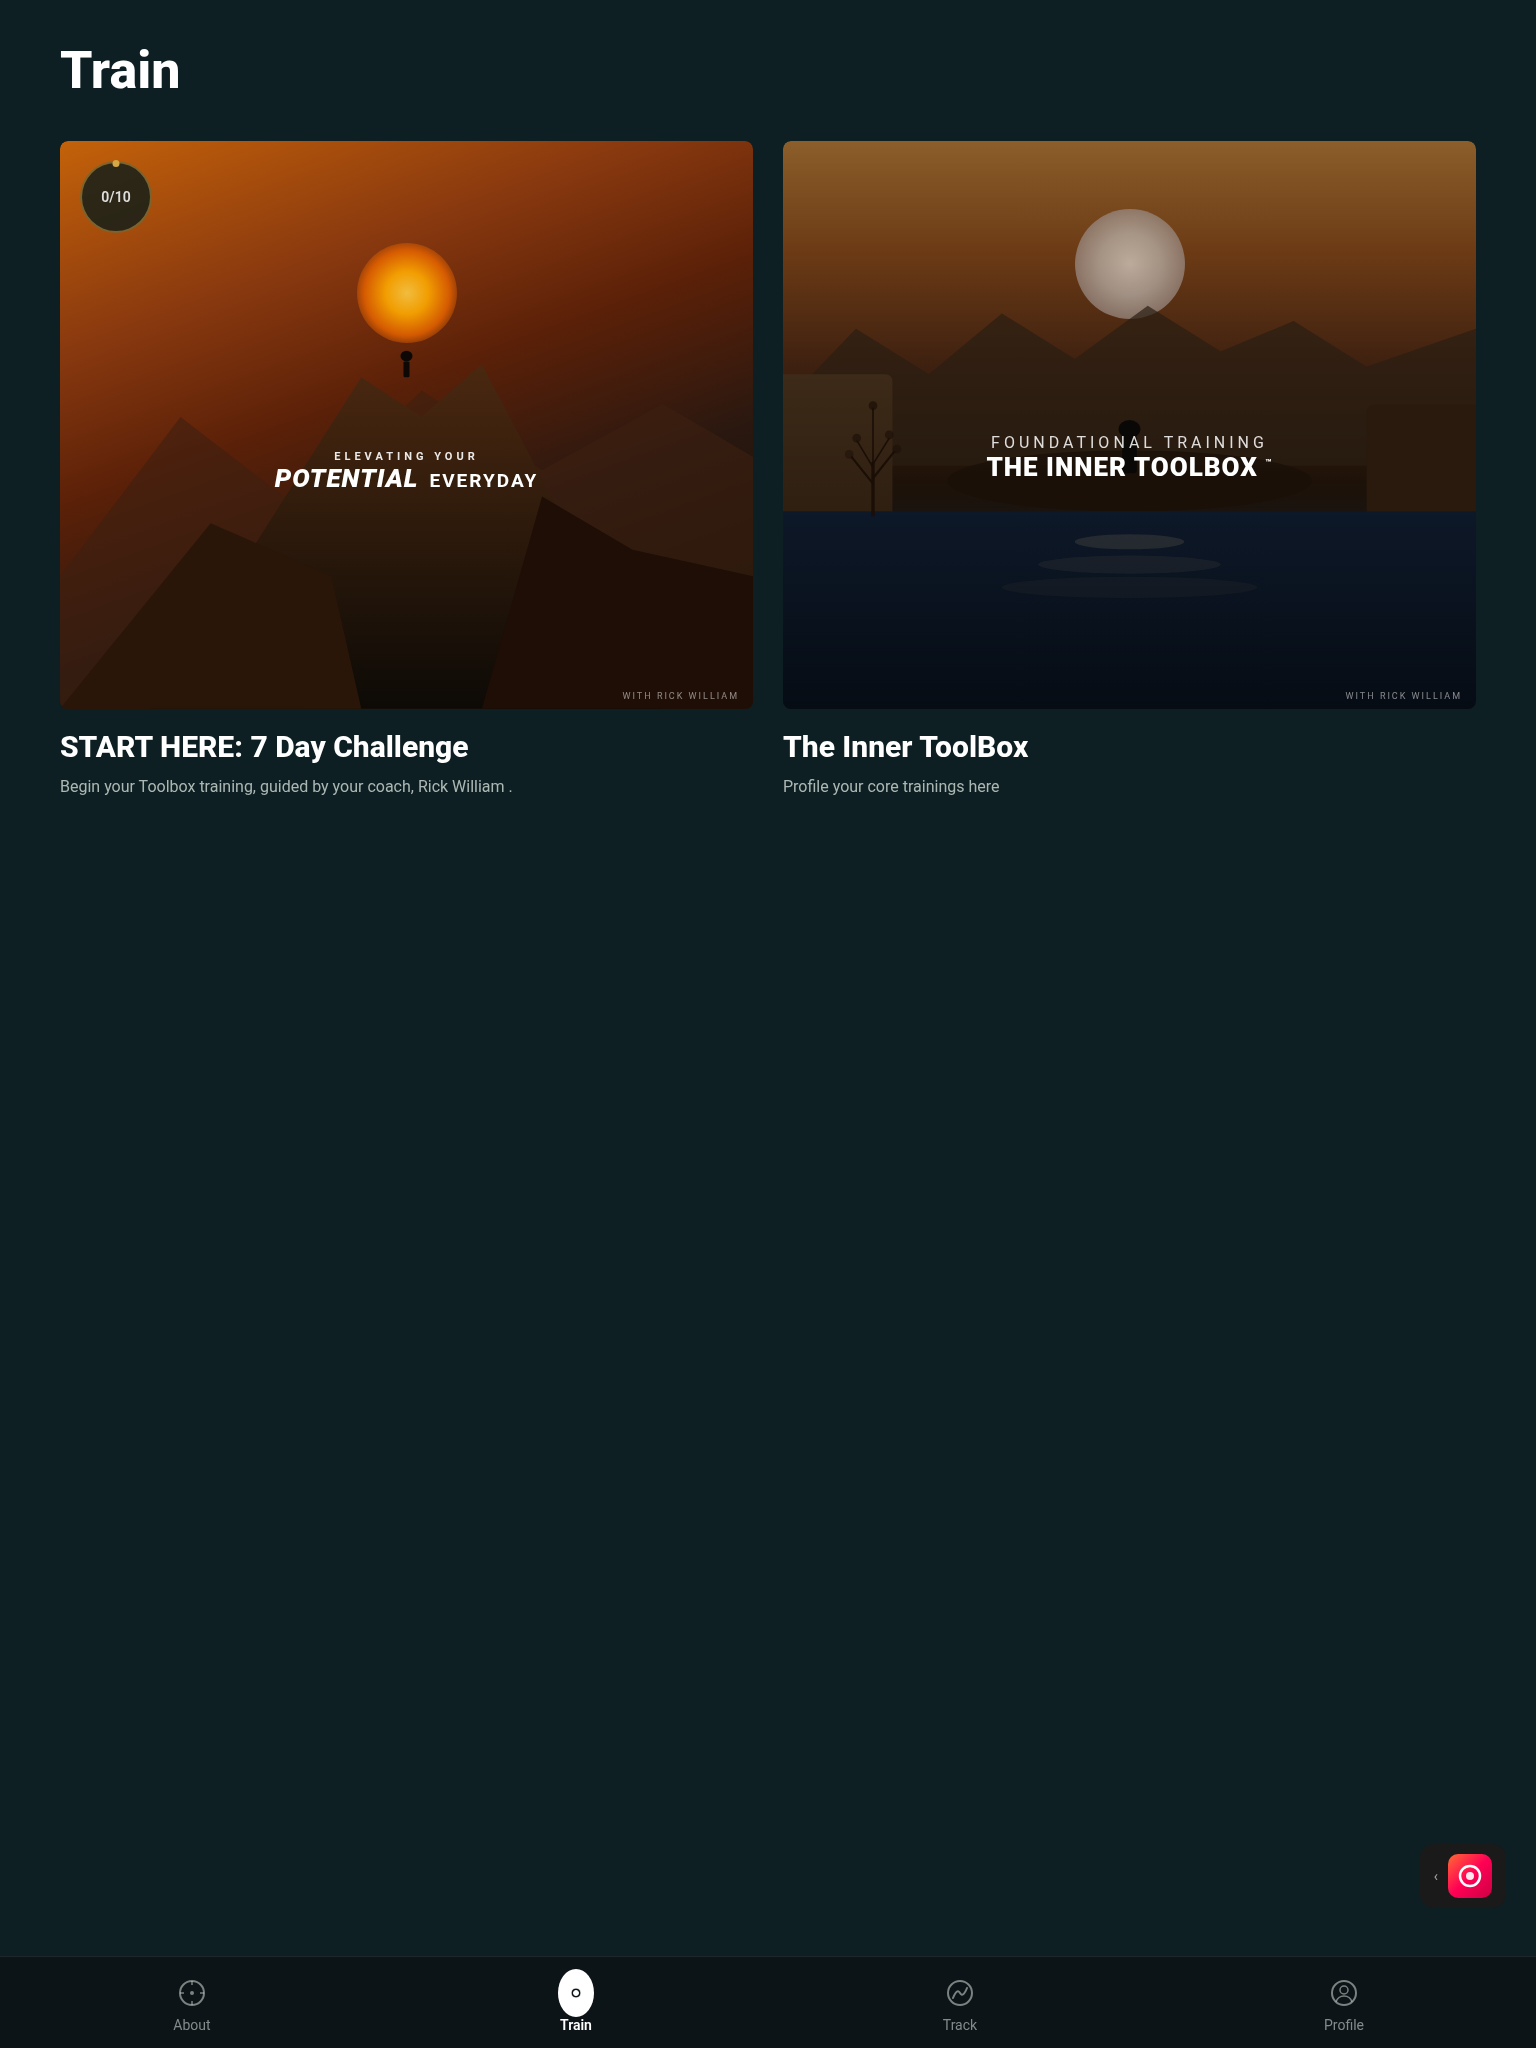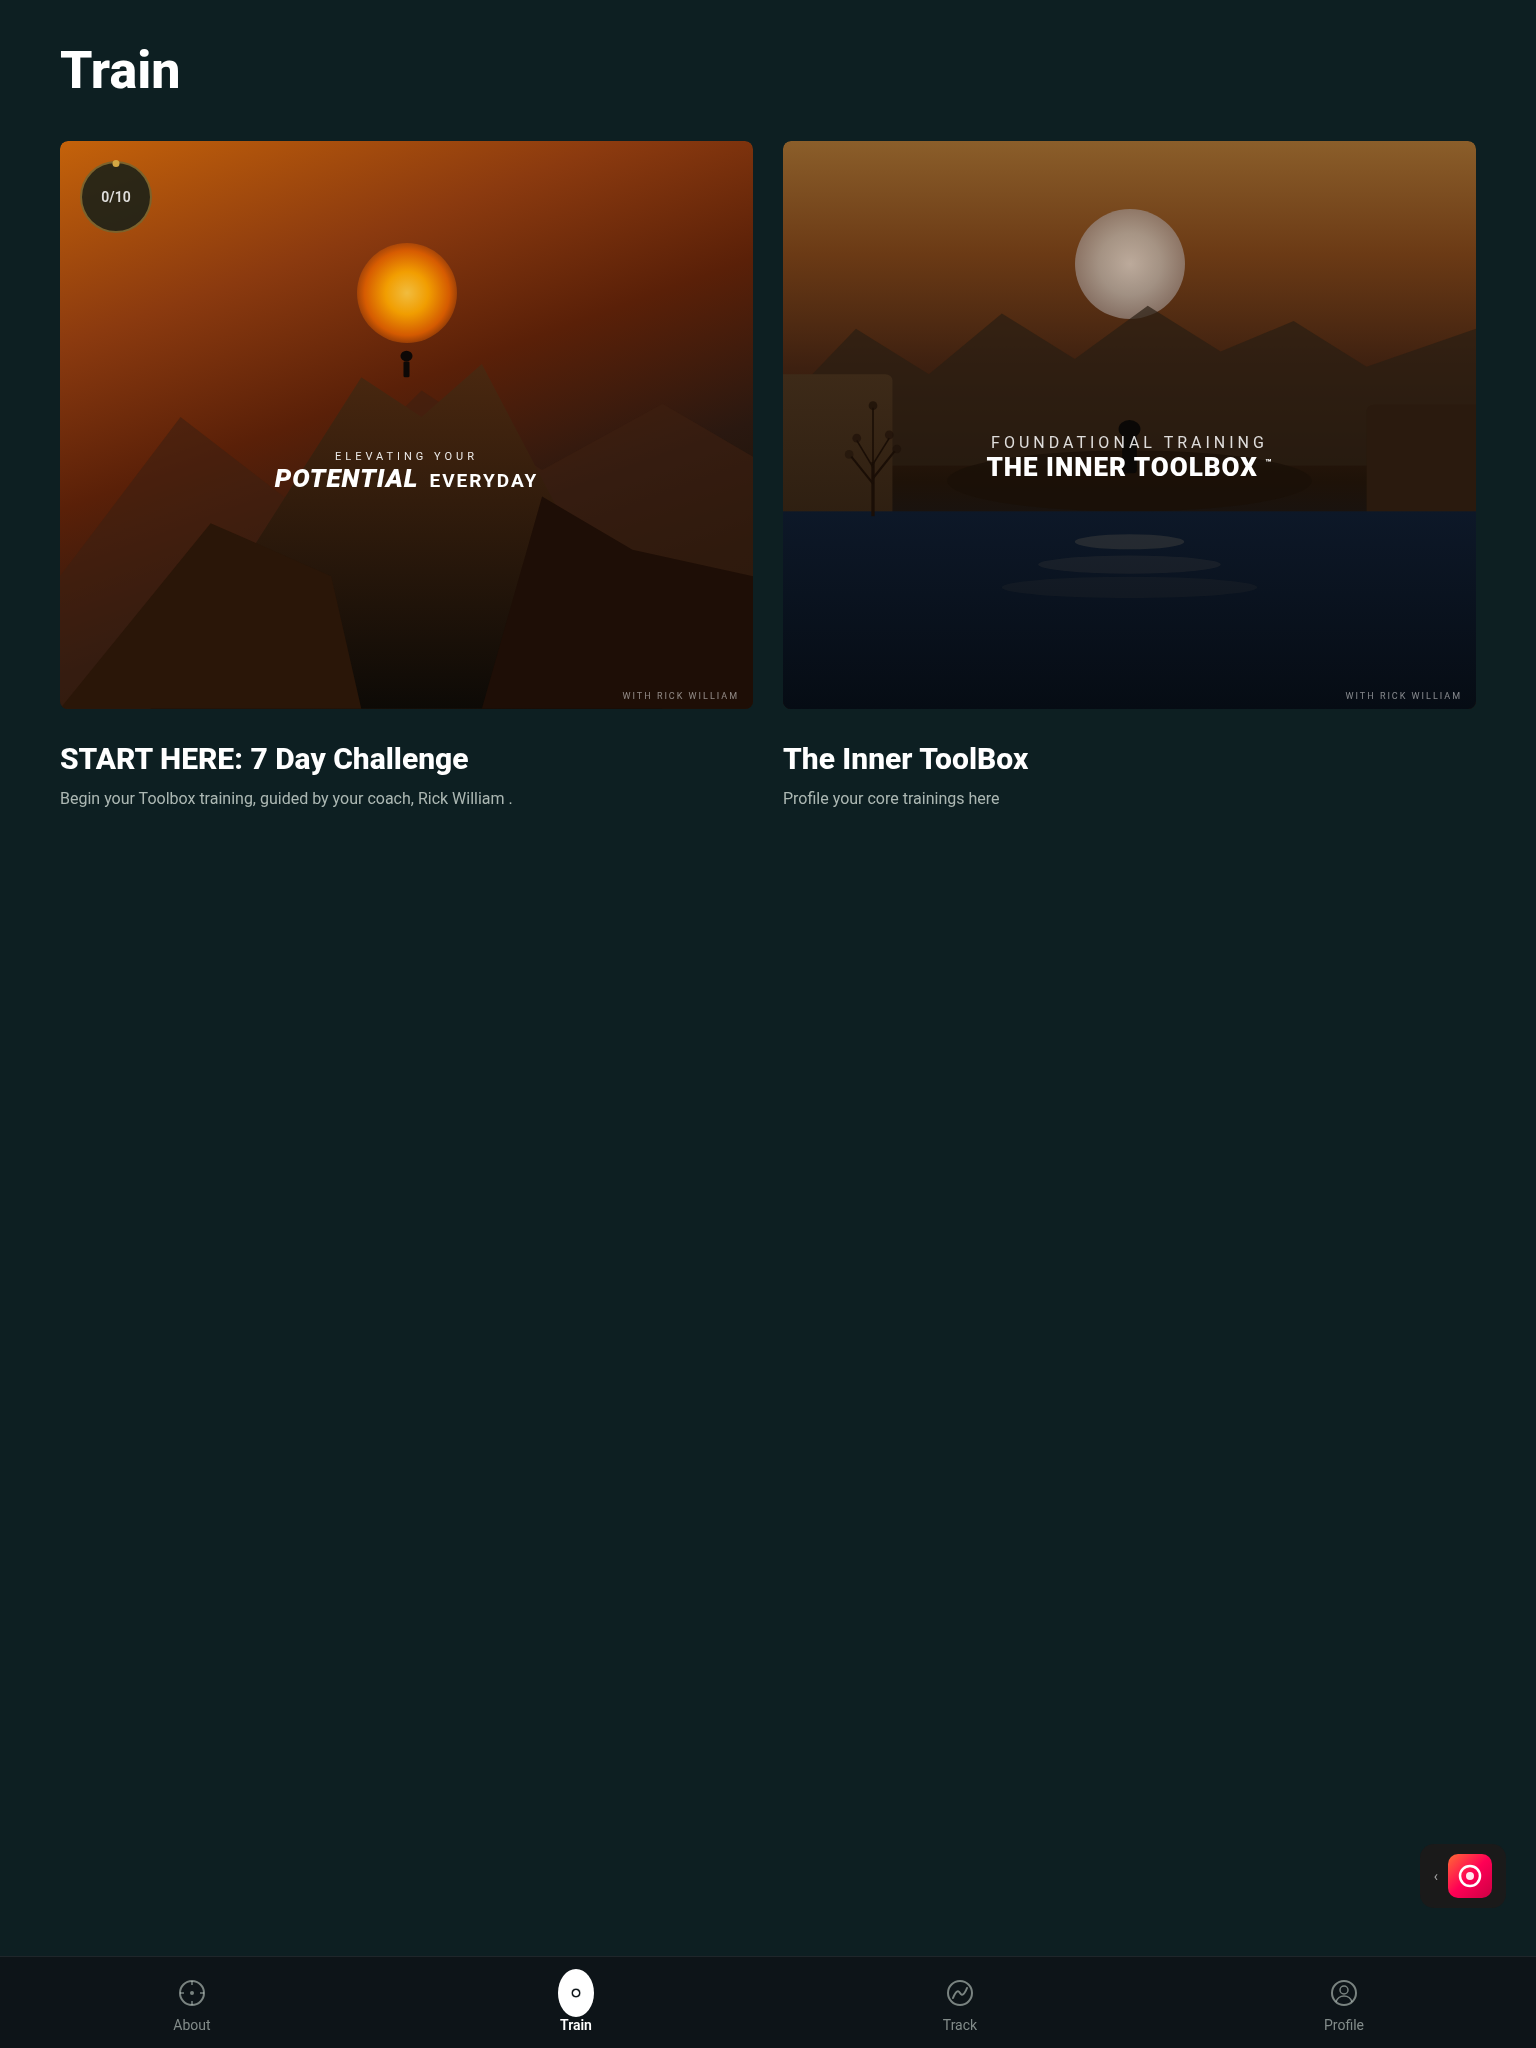--- a/index.html
+++ b/index.html
@@ -81,21 +81,21 @@
       left: 50%;
       transform: translateX(-50%);
       text-align: center;
       white-space: nowrap;
     }
 
     .card1-elevating {
       font-size: 11px;
       letter-spacing: 4px;
       color: rgba(255,255,255,0.9);
-      font-weight: 400;
+      font-weight: 700;
       text-transform: uppercase;
     }
 
     .card1-potential {
       font-size: 26px;
       font-weight: 900;
       color: #ffffff;
       font-style: italic;
       letter-spacing: 1px;
     }
@@ -183,21 +183,21 @@
       letter-spacing: 1px;
       text-transform: uppercase;
     }
 
     .card2-tm {
       font-size: 10px;
       vertical-align: super;
     }
 
     .card-info {
-      padding: 32px 0 10px 0;
+      padding: 20px 0 10px 0;
     }
 
     .card-main-title {
       font-size: 30px;
       font-weight: 800;
       color: #ffffff;
       line-height: 1.2;
       margin-bottom: 10px;
     }
 

